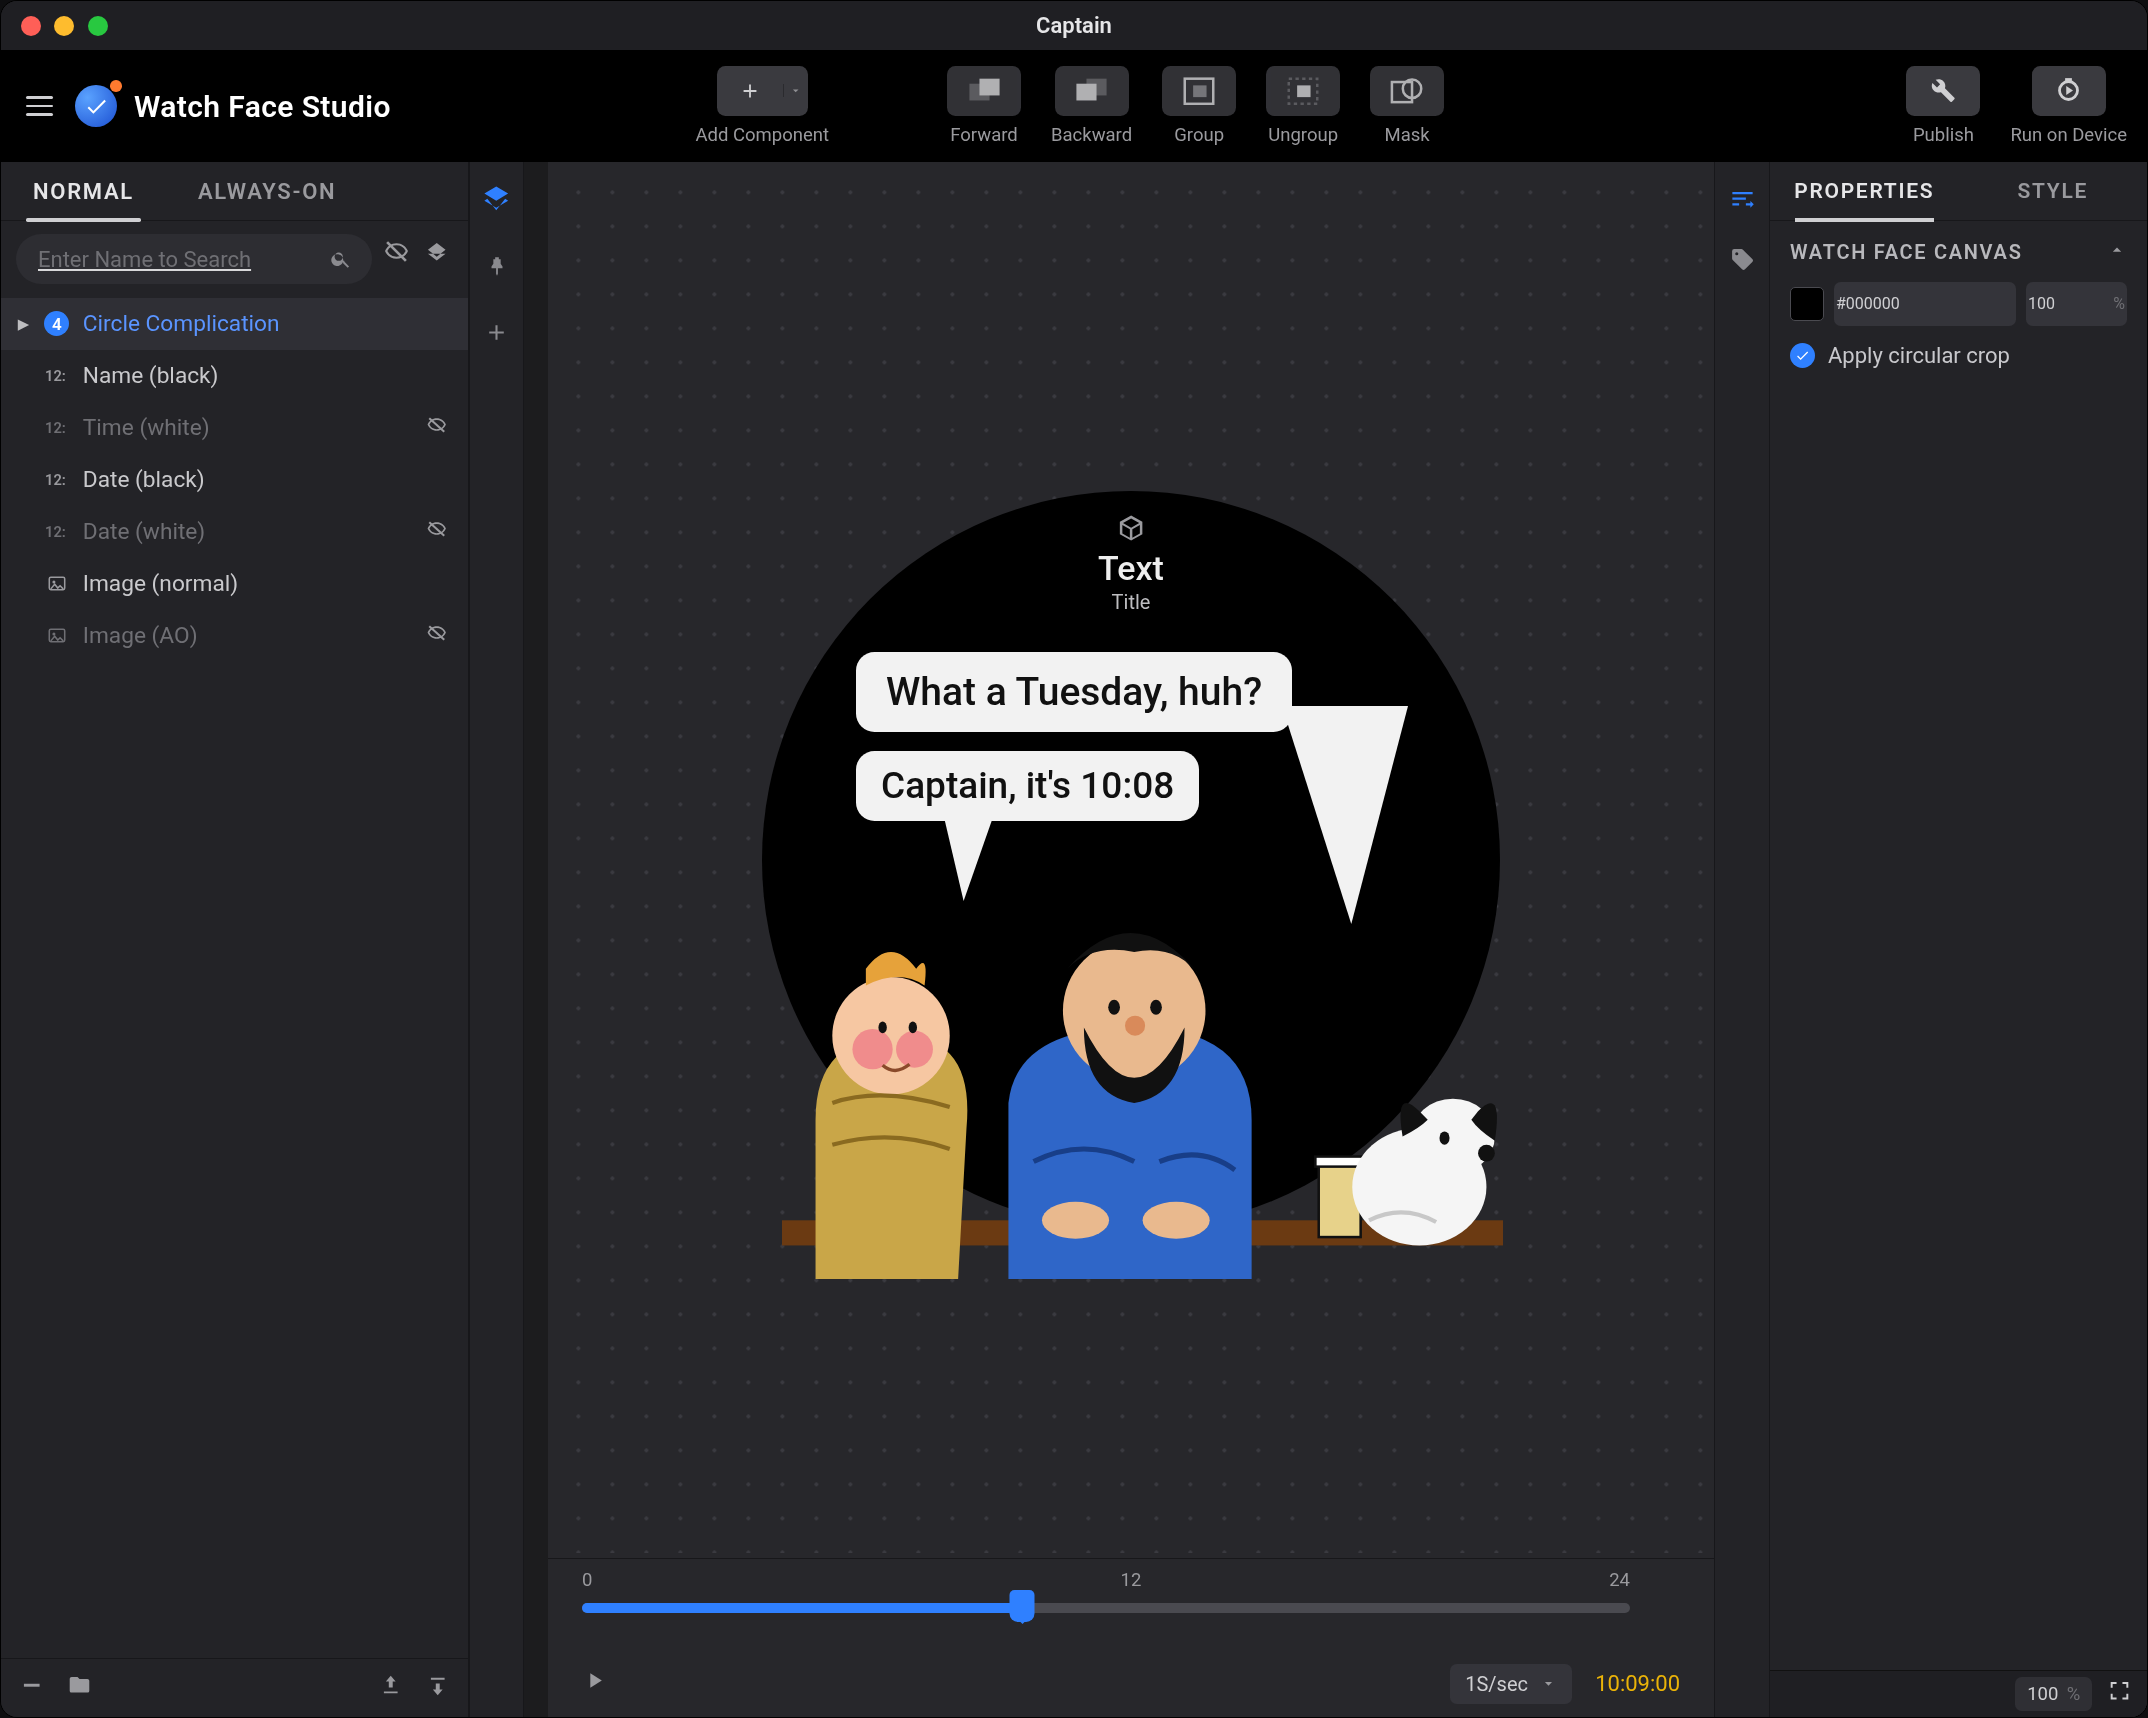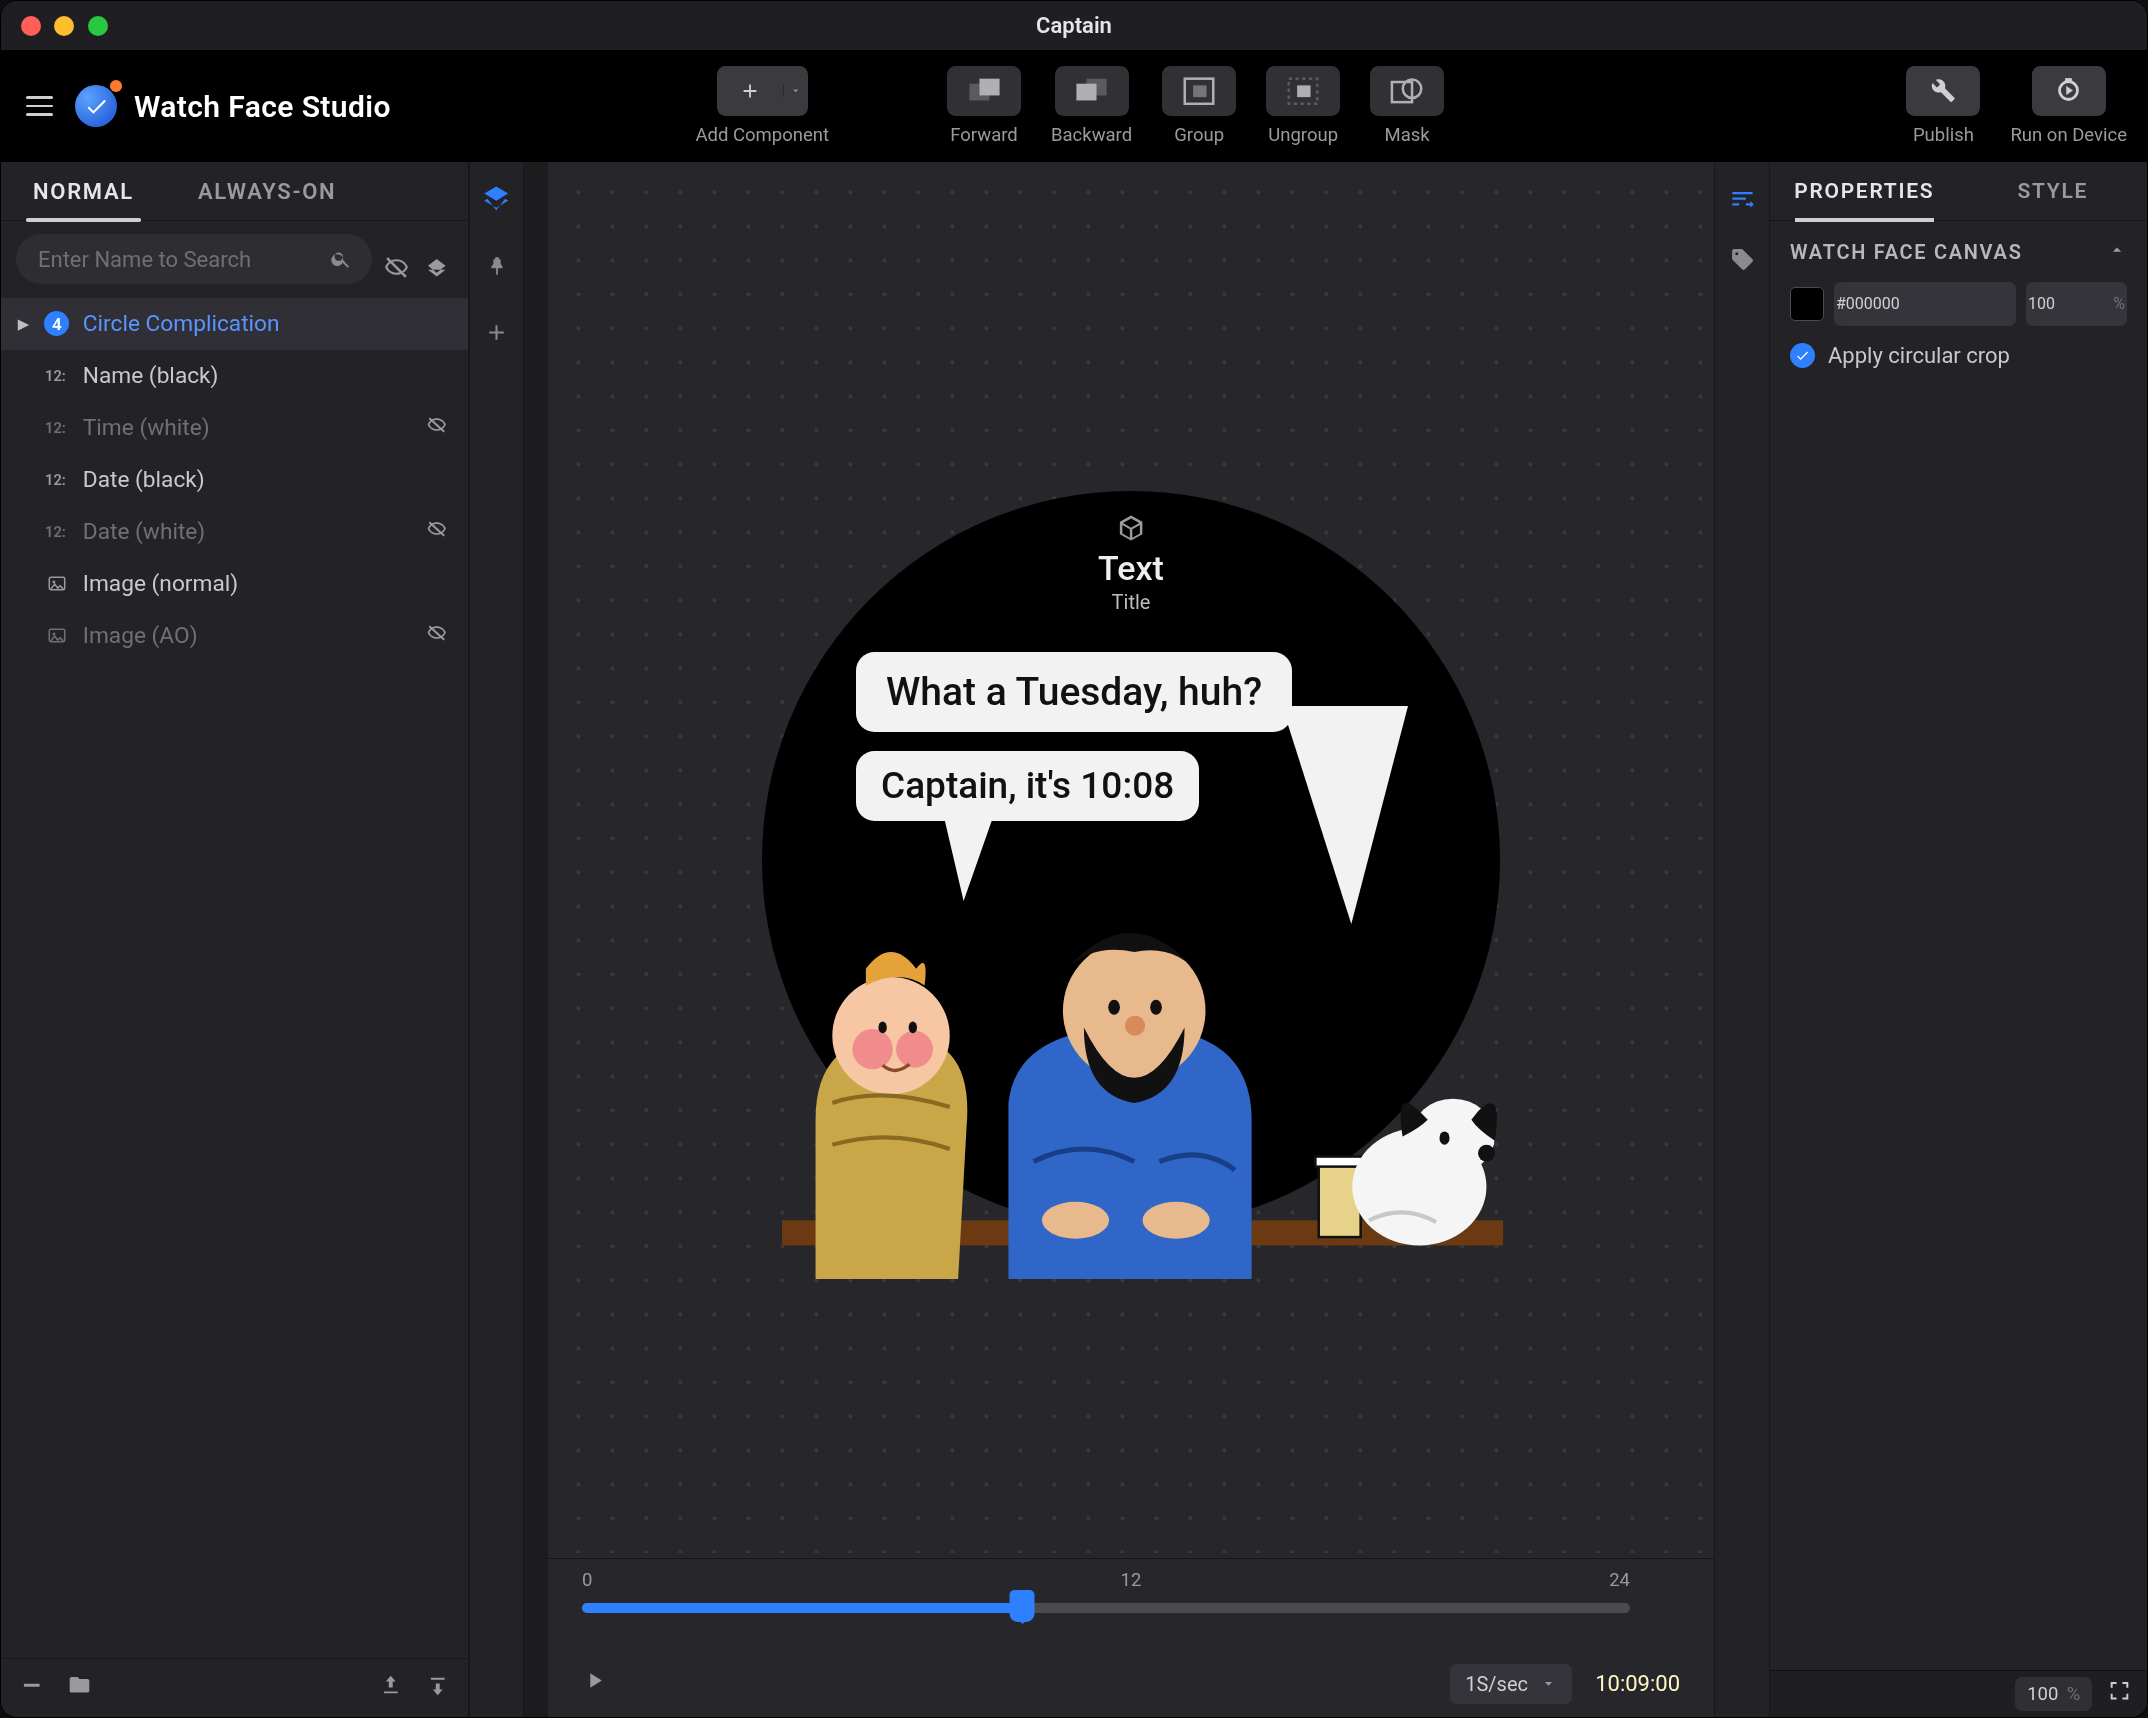--- a/index.html
+++ b/index.html
@@ -42,21 +42,21 @@
   
   .main{position:absolute;top:161px;bottom:0;left:0;right:0;display:flex;}
 
   
   .left{width:468px;background:#232327;display:flex;flex-direction:column;border-right:1.7px solid #17171a;}
   .tabs{display:flex;height:59px;border-bottom:1.7px solid #17171a;}
   .tab{padding:0 32px;display:flex;align-items:center;color:var(--muted);font-size:22px;letter-spacing:1.7px;font-weight:600;position:relative;}
   .tab.active{color:#e6e6e8;}
   .tab.active::after{content:"";position:absolute;left:25px;right:25px;bottom:-1.7px;height:3.4px;background:#cfcfd2;border-radius:1.7px;}
 
-  .searchrow{display:flex;align-items:flex-end;gap:9px;padding:13.4px 15px;}
+  .searchrow{display:flex;align-items:flex-start;gap:9px;padding:13.4px 15px;text-decoration:underline;}
   .search{flex:1;height:50px;background:#2d2d32;border-radius:25px;display:flex;align-items:center;padding:0 20px;gap:11.7px;}
   .search input{flex:1;background:transparent;border:0;outline:0;color:var(--text);font-size:22px;}
   .search input::placeholder{color:var(--faint);}
   .eye-btn{width:34px;height:34px;display:flex;align-items:center;justify-content:center;color:var(--muted);}
 
   .layers{flex:1;overflow:auto;}
   .layer{display:flex;align-items:center;height:52px;padding:0 15px 0 15px;gap:13.4px;color:#c9c9cc;font-size:22.7px;position:relative;}
   .layer.selected{background:#2f2f35;color:#5a94ff;}
   .layer .caret{width:15px;display:flex;justify-content:center;color:#bdbdc0;}
   .layer .badge{min-width:25px;height:25px;border-radius:12.6px;background:var(--blue);color:#fff;font-size:17px;display:flex;align-items:center;justify-content:center;font-weight:600;}
@@ -475,21 +475,21 @@
           <span><svg width="25" height="25" viewBox="0 0 24 24">
                   <path fill="#9a9a9e" d="M8 5v14l11-7z"></path>
                 </svg></span>
           <div class="spacer"></div>
           <div class="rate">
             <span>1S/sec</span>
             <svg width="17" height="17" viewBox="0 0 24 24">
                   <path fill="#9a9a9e" d="M7 10l5 5 5-5z"></path>
                 </svg>
           </div>
-          <span style="color:#fef9c3;font-size:22px">10:09:00</span>
+          <span style="color:#eab308;font-size:22px">10:09:00</span>
         </div>
       </div>
     </div>
 
     <div class="rightcol">
       <div class="rail-r">
         <div class="ritem active" style="color:var(--blue)"><svg width="27" height="27" viewBox="0 0 24 24">
                 <path fill="currentColor" d="M3 17h6v2H3v-2zm0-5h12v2H3v-2zm0-5h18v2H3V7zM19 15l3 3-3 3v-2h-4v-2h4v-2z"></path>
               </svg></div>
         <div class="ritem" style="color:#8a8a8f"><svg width="25" height="25" viewBox="0 0 24 24">

